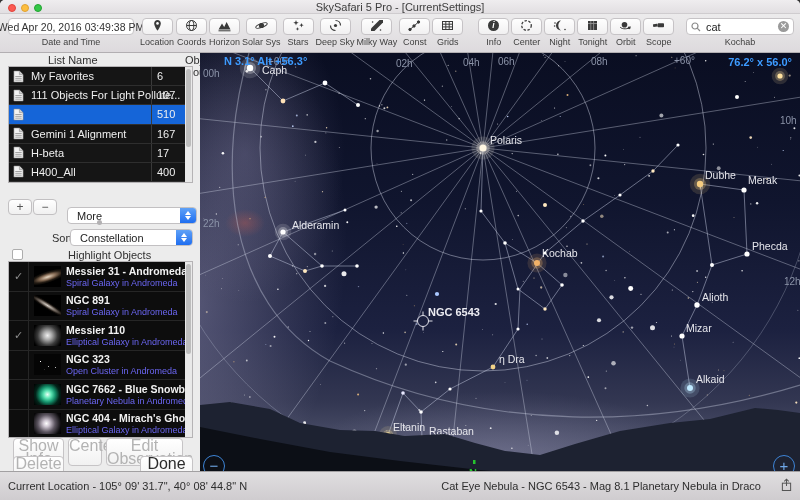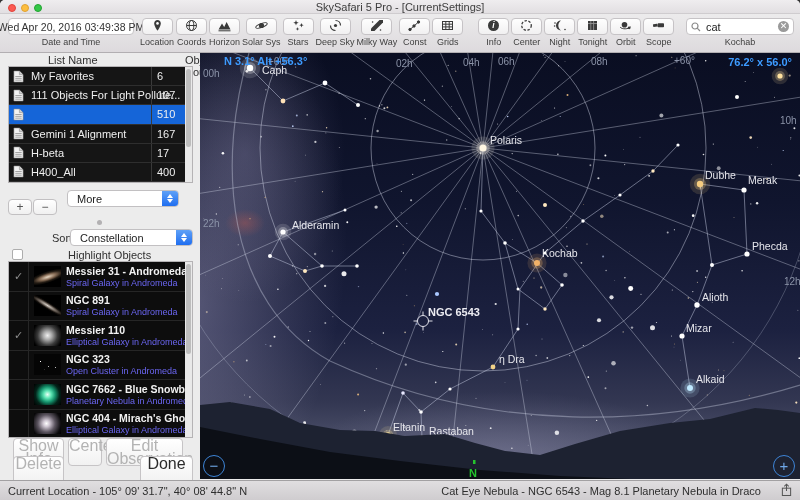--- a/index.html
+++ b/index.html
@@ -71,21 +71,21 @@
   .th-n7662 i{background:radial-gradient(circle at 50% 50%,#eafff5 0%,#5ee6b5 22%,#15926c 45%,#03241a 70%,#000 100%);}
   .th-n404 i{background:radial-gradient(circle at 46% 50%,#ffffff 0%,#cfc6d2 18%,#5c5560 48%,#0a090b 82%,#000 100%);}
 
   .macbtn{position:absolute;height:28px;background:linear-gradient(#fff,#f1f1f1);border:1px solid #c6c4c6;border-radius:4px;font-size:16px;line-height:13px;text-align:center;color:#b3b3b3;}
   .macbtn.enabled{color:#2b2b2b;}
 
   
   .zoombtn{position:absolute;width:22px;height:22px;border:1.5px solid #3d84d6;border-radius:50%;color:#6fa8e8;font-size:15px;line-height:19px;text-align:center;}
 
   
-  .statusbar{position:absolute;left:0;right:0;bottom:0;height:20px;background:linear-gradient(#e0dee0,#cfcccf);border-top:1px solid #a2a0a2;display:flex;align-items:center;justify-content:space-between;padding:0 8px;font-size:11px;color:#2e2e2e;}
+  .statusbar{position:absolute;left:0;right:0;bottom:0;height:29px;background:linear-gradient(#e0dee0,#cfcccf);border-top:1px solid #a2a0a2;display:flex;align-items:center;justify-content:space-between;padding:0 8px;font-size:11px;color:#2e2e2e;}
   .status-right{display:flex;align-items:center;gap:20px;}
   svg text{font-family:"Liberation Sans",sans-serif;}
 </style>
 </head>
 <body>
 
 <div class="window">
 
   <div class="titlebar">
     <div class="traffic">
@@ -344,21 +344,21 @@
             <span class="lsep"></span>
             <span class="lcount">400</span>
           </div>
           <div class="vscroll">
             <div class="vthumb" style="top:2px;height:78px;"></div>
           </div>
         </div>
 
       <div class="smallbtn" style="left:8px;top:146px;width:24px;">+</div>
       <div class="smallbtn" style="left:33px;top:146px;width:24px;">−</div>
-      <div class="popup" style="left:67px;top:137px;width:112px;">
+      <div class="popup" style="left:67px;top:154px;width:130px;">
         <span class="ptext">More</span>
         <span class="pcap">
             <i class="arrup"></i>
             <i class="arrdn"></i>
           </span>
       </div>
 
       <div class="divdot" style="top:167px;"></div>
 
       <div class="hdr-label" style="left:14px;top:179px;">Sorted By:</div>

